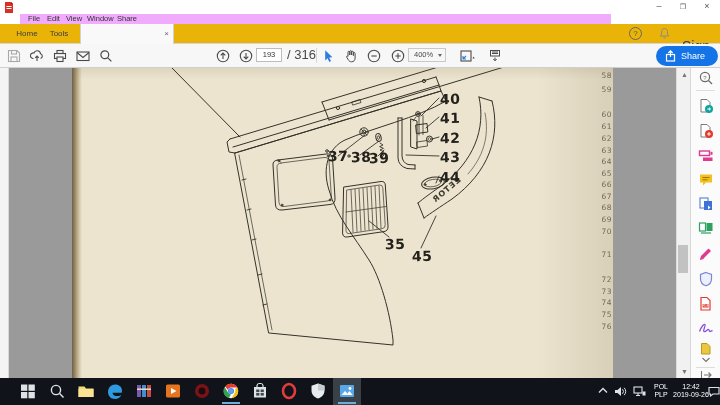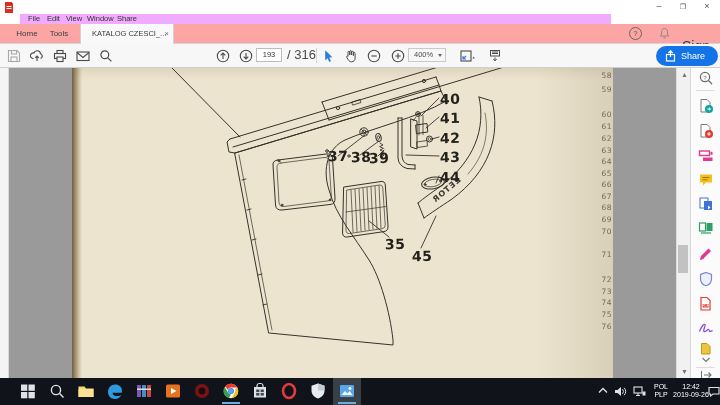--- a/index.html
+++ b/index.html
@@ -9,21 +9,21 @@
   .abs{position:absolute;}
   svg{display:block;}
   
   #titlebar{left:0;top:0;width:720px;height:14px;background:#ffffff;}
   #title-text{left:17px;top:0;height:14px;line-height:14px;font-size:7.5px;color:#2f2f2f;white-space:nowrap;}
   .winctl{top:0;width:18px;height:13px;text-align:center;line-height:13px;font-size:9px;color:#555;cursor:default;}
   
   #menubar{left:0;top:14px;width:591px;height:10px;background:#f0abfc;margin-left:20px;}
   .menu-item{position:absolute;top:0;height:10px;line-height:10px;font-size:7.5px;color:#333;}
   
-  #tabbar{left:0;top:24px;width:720px;height:20px;background:#fca5a5;border-bottom:1px solid #d6d6d6;box-sizing:border-box;}
+  #tabbar{left:0;top:24px;width:720px;height:20px;background:#eab308;border-bottom:1px solid #d6d6d6;box-sizing:border-box;}
   .tab{position:absolute;top:0;height:20px;line-height:20px;font-size:8px;color:#3c3c3c;text-align:center;}
   #tab-doc{left:80px;width:94px;background:#f9f9f9;border-left:1px solid #d2d2d2;border-right:1px solid #d2d2d2;box-sizing:border-box;}
   #tab-doc .lbl{position:absolute;left:11px;top:0;font-size:7.5px;}
   #tab-doc .x{position:absolute;right:4px;top:0;font-size:8px;color:#666;}
   #signin{right:4px;top:12px;width:40px;font-weight:normal;color:#3a3a3a;font-size:14px;}
   
   #toolbar{left:0;top:44px;width:720px;height:24px;background:#f7f7f7;border-bottom:1px solid #cfcfcf;box-sizing:border-box;}
   .tbtn{position:absolute;top:5px;width:14px;height:14px;}
   .tdiv{position:absolute;top:4px;width:1px;height:15px;background:#d7d7d7;}
   #pagebox{left:256px;top:4px;width:26px;height:14px;background:#fff;border:1px solid #bdbdbd;box-sizing:border-box;
@@ -86,21 +86,20 @@
     <span class="menu-item" style="left:27px;">Edit</span>
     <span class="menu-item" style="left:46px;">View</span>
     <span class="menu-item" style="left:67px;">Window</span>
     <span class="menu-item" style="left:97px;">Share</span>
   </div>
 
   <div class="abs" id="tabbar">
     <div class="tab" style="left:8px;width:38px;">Home</div>
     <div class="tab" style="left:42px;width:34px;">Tools</div>
     <div class="tab" id="tab-doc">
-      <span class="lbl">KATALOG CZESCI_...</span>
       <span class="x">×</span>
     </div>
     <div class="abs" style="left:629px;top:3px;width:13px;height:13px;border:1px solid #666;border-radius:50%;box-sizing:border-box;text-align:center;font-size:8px;line-height:11px;color:#555;">?</div>
     <div class="abs" style="left:658px;top:3px;">
       <svg width="13" height="13" viewBox="0 0 13 13">
           <path d="M6.5 1.5c-2 0-3 1.6-3 3.2v2.6L2.3 9h8.4L9.5 7.3V4.7c0-1.6-1-3.2-3-3.2z" fill="none" stroke="#8a8a8a" stroke-width="1"></path>
           <path d="M5.3 10.2a1.2 1.2 0 0 0 2.4 0z" fill="#8a8a8a"></path>
         </svg>
     </div>
     <div class="tab" id="signin">Sign In</div>

